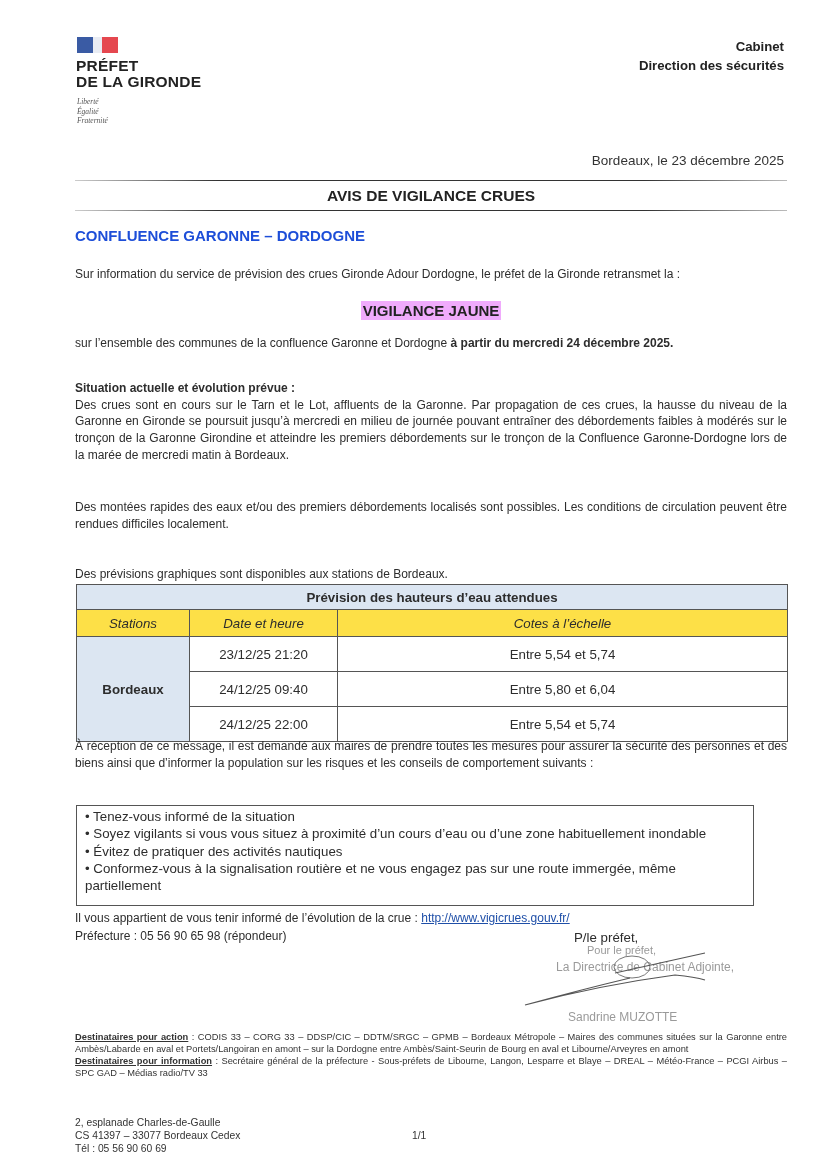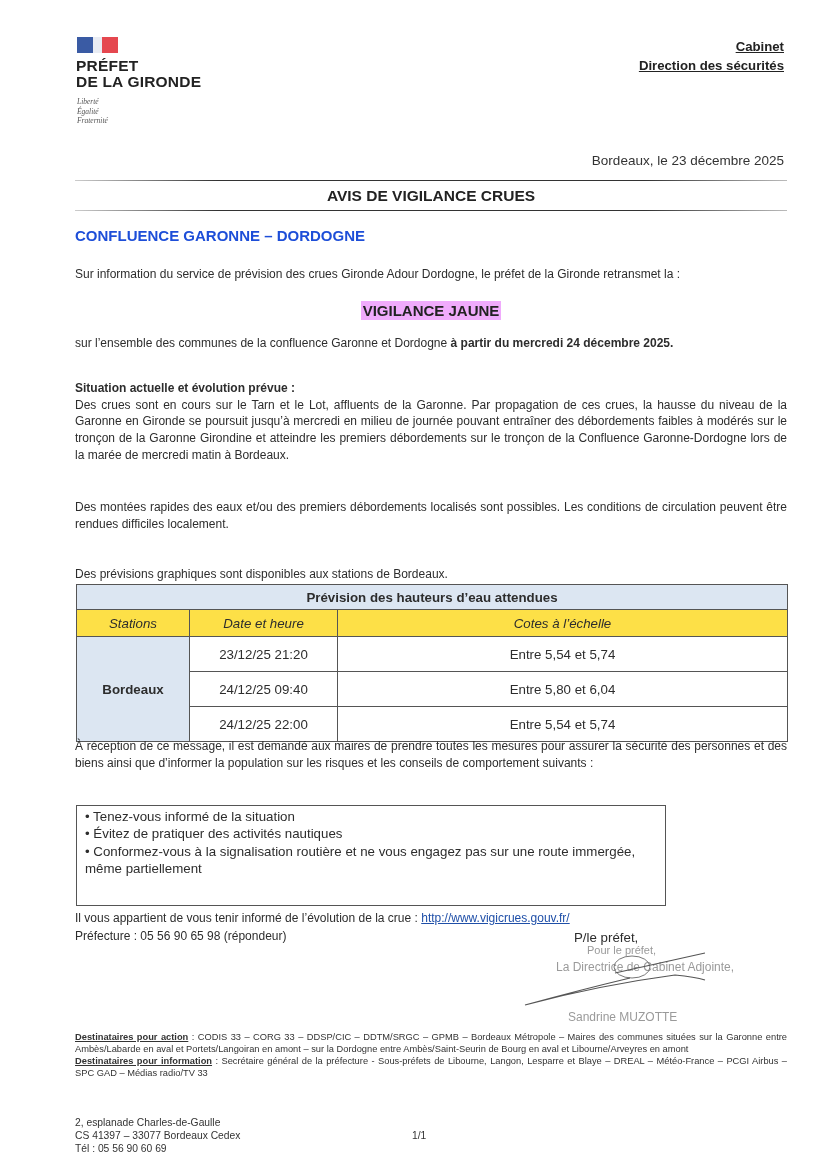--- a/index.html
+++ b/index.html
@@ -7,40 +7,40 @@
          font-family:"Liberation Sans", "DejaVu Sans", sans-serif; }
   .abs { position:absolute; }
   
   .flag { left:77px; top:37px; width:41px; height:16px; display:flex; }
   .flag .b { width:16px; background:#3a5ba4; }
   .flag .w { width:9px; background:#e9ecf3; }
   .flag .r { width:16px; background:#e5474f; }
   .logo-name { left:76px; top:58px; font-weight:bold; font-size:15.5px; line-height:16px; color:#222; letter-spacing:0.2px; }
   .motto { left:77px; top:97px; font-family:"Liberation Serif", serif; font-style:italic; font-size:7.5px; line-height:9.5px; color:#555; }
   .header-right { right:43px; top:38px; text-align:right; font-size:13.2px; line-height:18.5px; color:#222; font-weight:bold; }
-  .header-right div { font-weight:bold;text-decoration:underline; }
+  .header-right div { font-weight:bold; }
   .date { right:43px; top:153px; font-size:13.5px; color:#333; }
   .rule { left:75px; width:712px; height:1px; background:linear-gradient(90deg, #ccc, #333 20%, #333 80%, #bbb); }
   .title { left:75px; width:712px; top:187px; text-align:center; font-weight:bold; font-size:15.5px; color:#222; }
   .subtitle { left:75px; width:712px; top:227px; font-weight:bold; font-size:15px; color:#1d4ed8; }
   .para { left:75px; width:712px; font-size:12px; line-height:16.7px; text-align:justify; color:#2d2d2d; }
   .hl-wrap { left:75px; width:712px; top:302px; text-align:center; }
   .hl { background:#f0abfc; font-weight:bold; font-size:15px; color:#222; padding:1px 2px; }
   .bold { font-weight:bold; }
   .sec-title { font-weight:bold; }
   .link { color:#1f4fa8; text-decoration:underline; }
   
   table.forecast { position:absolute; left:76px; top:584px; width:712px; border-collapse:collapse; font-size:13.3px; color:#2d2d2d; }
   table.forecast td, table.forecast th { border:1px solid #555; text-align:center; padding:1px; }
   table.forecast th.cap { background:#dce6f2; font-weight:bold; height:22px; }
   table.forecast th.col { background:#fde047; font-weight:normal; font-style:italic; height:24px; }
   table.forecast td.station { background:#dce6f2; font-weight:bold; width:110px; }
   table.forecast td.dt { width:145px; height:32px; }
   
-  .advice { left:76px; top:805px; width:590px; height:101px; border:1px solid #555; box-sizing:border-box; padding:2px 8px; font-size:13.3px; line-height:17.3px; color:#2d2d2d; }
+  .advice { left:76px; top:805px; width:678px; height:101px; border:1px solid #555; box-sizing:border-box; padding:2px 8px; font-size:13.3px; line-height:17.3px; color:#2d2d2d; }
   .advice .item::before { content:"• "; }
   .sig { font-size:13.3px; color:#2d2d2d; }
   .sig-faint { color:#9a9a9a; font-size:11px; }
   .dest { left:75px; width:712px; top:1031px; font-size:9.3px; line-height:12px; text-align:justify; color:#333; }
   .dest .lbl { text-decoration:underline; font-weight:bold; }
   .foot { left:75px; top:1116px; font-size:10.3px; line-height:13px; color:#333; }
   .pagenum { left:412px; top:1130px; font-size:10.3px; color:#333; }
 </style>
 </head>
 <body>
@@ -116,20 +116,21 @@
     <td class="dt">24/12/25 22:00</td>
     <td>Entre 5,54 et 5,74</td>
   </tr>
 </tbody>
   </table>
 
 <div class="abs para" style="top:738px">À réception de ce message, il est demandé aux maires de prendre toutes les mesures pour assurer la sécurité des personnes et des biens ainsi que d’informer la population sur les risques et les conseils de comportement suivants :</div>
 
 <div class="abs advice">
   <div class="item">Tenez-vous informé de la situation</div>
+  <div class="item">Soyez vigilants si vous vous situez à proximité d’un cours d’eau ou d’une zone habituellement inondable</div>
   <div class="item">Évitez de pratiquer des activités nautiques</div>
   <div class="item">Conformez-vous à la signalisation routière et ne vous engagez pas sur une route immergée, même partiellement</div>
 </div>
 
 <div class="abs para" style="top:910px; text-align:left">
   <span>Il vous appartient de vous tenir informé de l’évolution de la crue : </span><a class="link" href="#">http://www.vigicrues.gouv.fr/</a>
 </div>
 <div class="abs para" style="top:928px; text-align:left">Préfecture : 05 56 90 65 98 (répondeur)</div>
 
 <div class="abs sig" style="left:574px; top:930px;">P/le préfet,</div>

